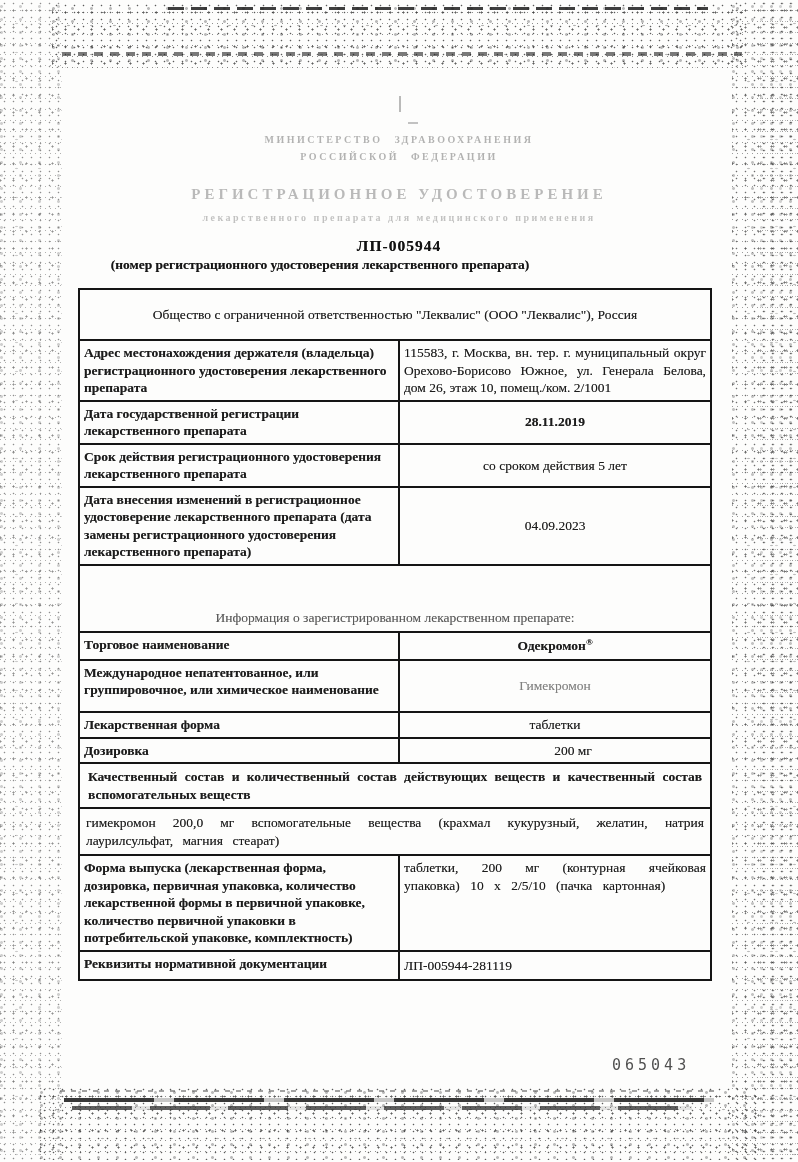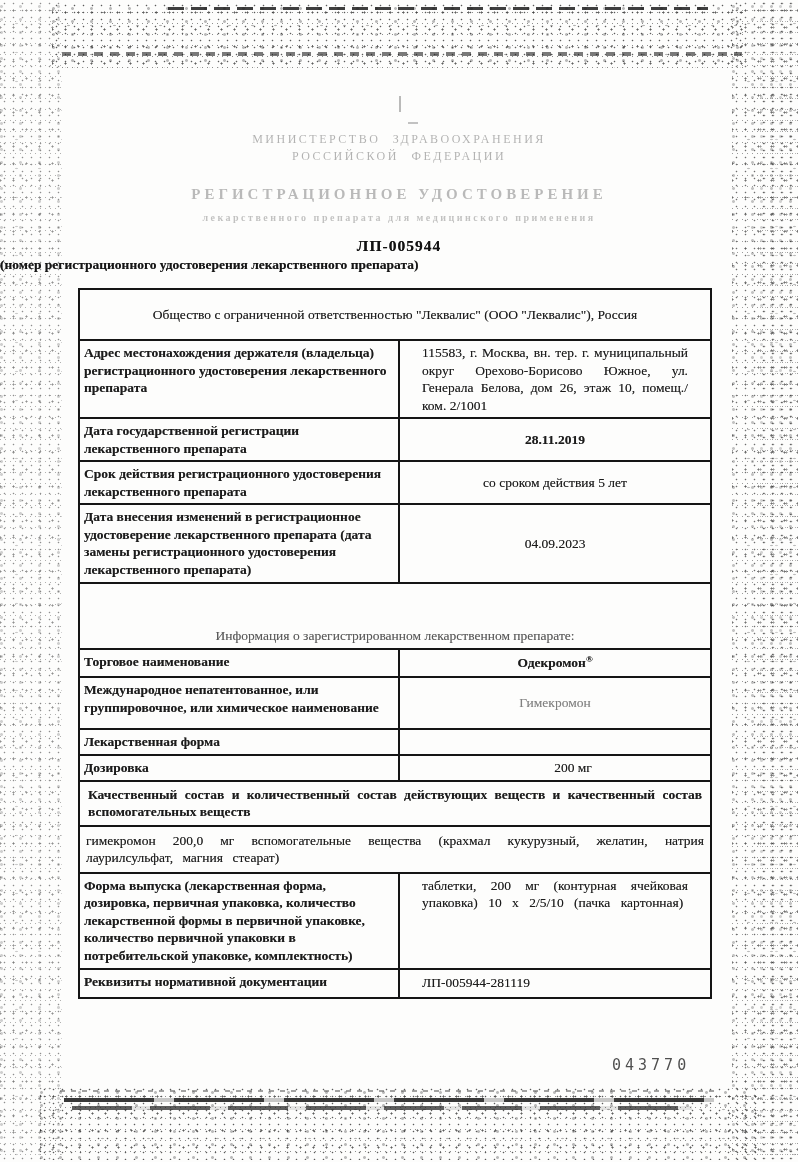--- a/index.html
+++ b/index.html
@@ -33,21 +33,21 @@
   .streak-t2{left:62px;top:52px;width:680px;height:4px;opacity:.6;background:repeating-linear-gradient(90deg,#222 0 9px,rgba(0,0,0,0) 9px 16px);}
   .streak-b1{left:64px;top:1098px;width:650px;height:4px;opacity:.85;background:repeating-linear-gradient(90deg,#151515 0 90px,rgba(0,0,0,.25) 90px 110px);}
   .streak-b2{left:72px;top:1106px;width:620px;height:4px;opacity:.7;background:repeating-linear-gradient(90deg,#1a1a1a 0 60px,rgba(0,0,0,.15) 60px 78px);}
   .streak-b3{left:60px;top:1090px;width:660px;height:2px;opacity:.45;background:repeating-linear-gradient(90deg,#333 0 5px,rgba(0,0,0,0) 5px 11px);}
   .fold-mark{position:absolute;left:399px;top:96px;width:2px;height:16px;background:rgba(60,60,60,.35);}
   .fold-mark2{position:absolute;left:408px;top:122px;width:10px;height:2px;background:rgba(60,60,60,.3);}
 
   
   .ministry{
     position:absolute;left:0;top:131px;width:798px;
-    text-align:center;font-weight:normal;font-size:12px;line-height:17px;
+    text-align:center;font-weight:bold;font-size:10px;line-height:17px;
     letter-spacing:2.5px;word-spacing:7px;
     color:#3a3a3a;opacity:.38;filter:blur(.5px);
   }
   .doc-title1{
     position:absolute;left:0;top:186px;width:798px;
     text-align:center;font-weight:bold;font-size:15px;
     letter-spacing:4px;color:#3a3a3a;opacity:.34;filter:blur(.55px);
   }
   .doc-title2{
     position:absolute;left:40px;top:212px;width:718px;
@@ -55,37 +55,37 @@
     letter-spacing:2.5px;color:#3a3a3a;opacity:.3;filter:blur(.55px);
     white-space:nowrap;
   }
   .reg-number{
     position:absolute;left:0;top:237px;width:798px;
     text-align:center;font-weight:bold;font-size:15.5px;letter-spacing:1px;
     color:#111;text-shadow:0 0 .5px rgba(0,0,0,.6);
   }
   .reg-caption{
     position:absolute;left:0;top:257px;width:640px;
-    text-align:left;font-weight:bold;font-size:13.5px;
+    text-align:center;font-weight:bold;font-size:13.5px;
     color:#161616;text-shadow:0 0 .4px rgba(0,0,0,.5);font-family:Liberation Serif, serif;
   }
 
   
   .reg-table{
     position:absolute;left:78px;top:288px;width:634px;
     border:2px solid #151515;
     box-sizing:border-box;
     font-size:13.5px;line-height:1.3;
     text-shadow:0 0 .4px rgba(0,0,0,.45);
   }
   .t-row{display:flex;border-bottom:2px solid #151515;box-sizing:border-box;}
   .t-row:last-child{border-bottom:none;}
   .cell{box-sizing:border-box;padding:3px 6px 3px 4px;}
   .cell-label{width:320px;border-right:2px solid #151515;font-weight:bold;}
-  .cell-value{flex:1;display:flex;align-items:center;justify-content:center;text-align:center;padding:3px 22px;border-radius:26px;}
+  .cell-value{flex:1;display:flex;align-items:center;justify-content:center;text-align:center;padding:3px 4px;border-radius:26px;}
   .cell-value.v-top{align-items:flex-start;}
   .cell-value.v-left{justify-content:flex-start;text-align:left;}
   .cell-value.v-just{justify-content:flex-start;text-align:justify;text-align-last:left;}
   .cell-value.v-just > span, .cell-value.v-left > span{width:100%;}
   .v-bold{font-weight:bold;}
   .v-faded{opacity:.55;}
   .section-cell{width:100%;padding:4px 8px;box-sizing:border-box;}
   .section-center{text-align:center;opacity:.72;}
   .section-bold{font-weight:bold;text-align:justify;text-align-last:left;}
   .fulltext-cell{width:100%;padding:5px 6px;box-sizing:border-box;text-align:justify;text-align-last:left;word-spacing:6px;}
@@ -182,20 +182,23 @@
 
     <div class="t-row rh7">
       <div class="cell cell-label">Международное непатентованное, или группировочное, или химическое наименование</div>
       <div class="cell cell-value v-faded">
           <span>Гимекромон</span>
         </div>
     </div>
 
     <div class="t-row rh8">
       <div class="cell cell-label">Лекарственная форма</div>
+      <div class="cell cell-value">
+          <span>таблетки</span>
+        </div>
     </div>
 
     <div class="t-row rh9">
       <div class="cell cell-label">Дозировка</div>
       <div class="cell cell-value">
           <span>200 мг</span>
         </div>
     </div>
 
     <div class="t-row rh10">
@@ -215,15 +218,15 @@
 
     <div class="t-row rh13">
       <div class="cell cell-label">Реквизиты нормативной документации</div>
       <div class="cell cell-value v-left">
           <span>ЛП-005944-281119</span>
         </div>
     </div>
 
   </div>
 
-  <div class="stamp-number">043770</div>
+  <div class="stamp-number">065043</div>
 
 </div>
 
 </body></html>

